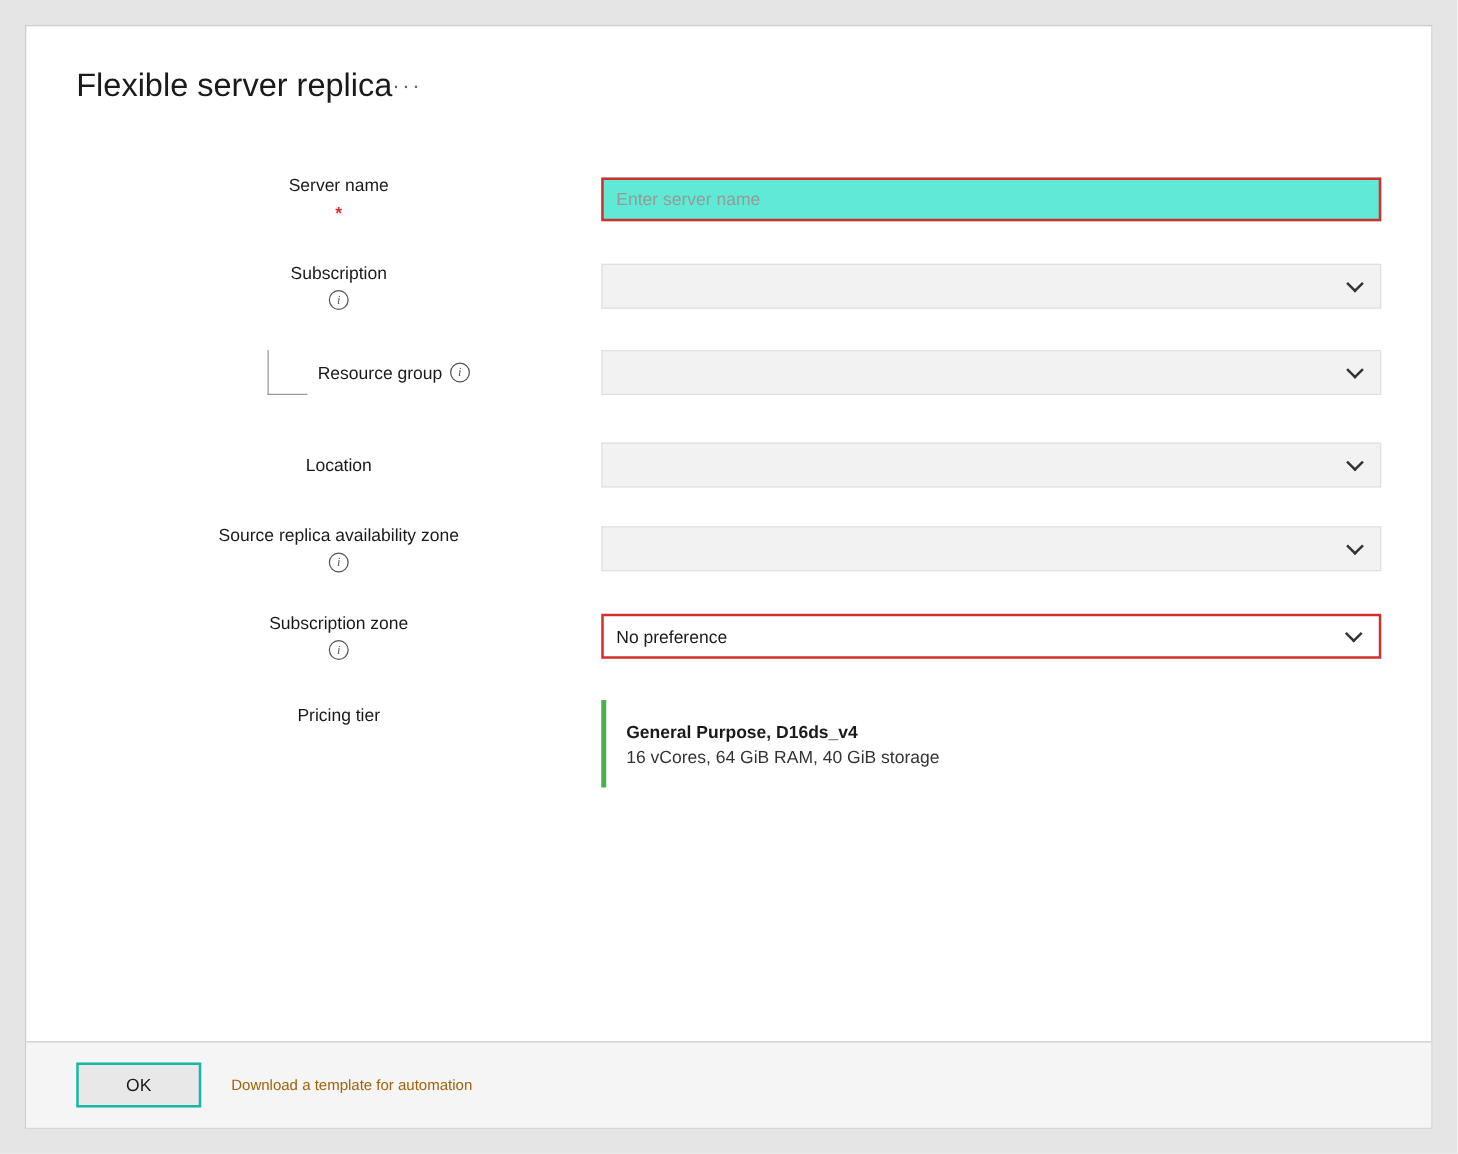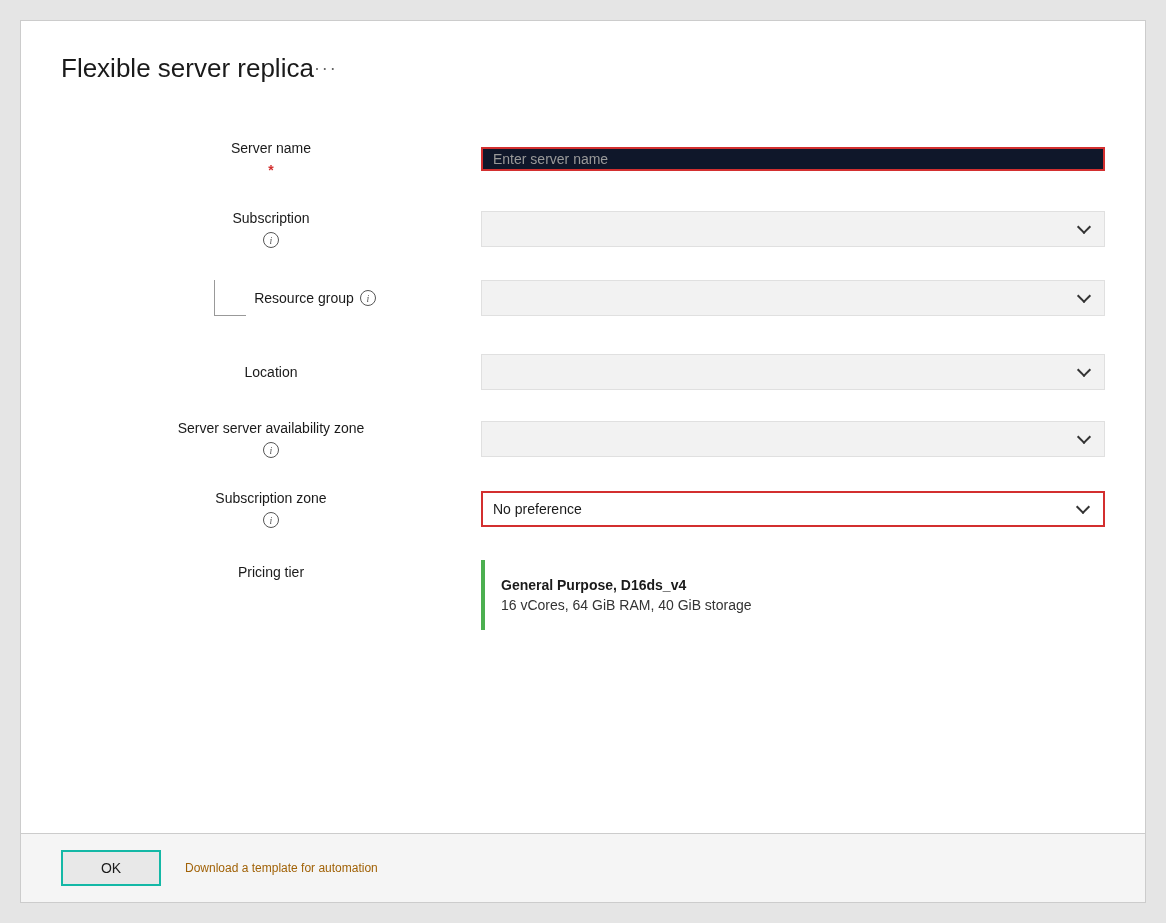--- a/index.html
+++ b/index.html
@@ -97,27 +97,27 @@
       cursor: pointer;
       flex-shrink: 0;
     }
 
     .form-control {
       flex: 1;
     }
 
     .text-input {
       width: 100%;
-      height: 24px;
+      height: 35px;
       padding: 0 10px;
       font-size: 14px;
       color: #666;
       border: 2px solid #d32f2f;
       outline: none;
-      background: #0f172a;
+      background: #5eead4;
     }
 
     .text-input::placeholder {
       color: #999;
     }
 
     .select-control {
       width: 100%;
       height: 36px;
       background: #f2f2f2;
@@ -303,21 +303,21 @@
         <div class="form-control">
           <div class="select-control">
             <span class="select-control-value"></span>
             <span class="chevron-icon"></span>
           </div>
         </div>
       </div>
 
       <div class="form-row">
         <div class="form-label">
-          <span>Server server availability zone</span>
+          <span>Source replica availability zone</span>
           <span class="info-icon">i</span>
         </div>
         <div class="form-control">
           <div class="select-control">
             <span class="select-control-value"></span>
             <span class="chevron-icon"></span>
           </div>
         </div>
       </div>
 

